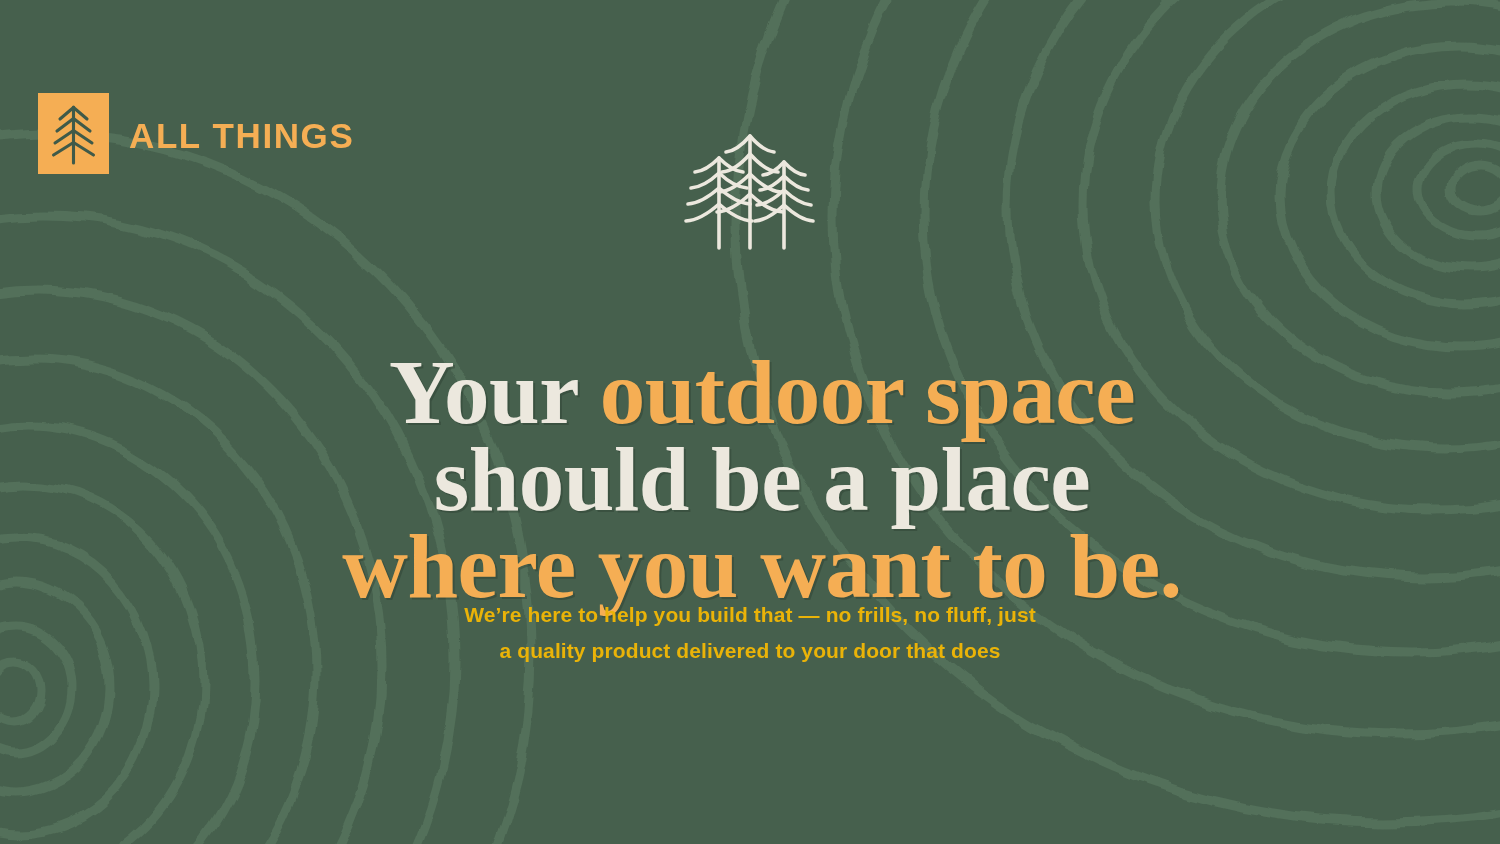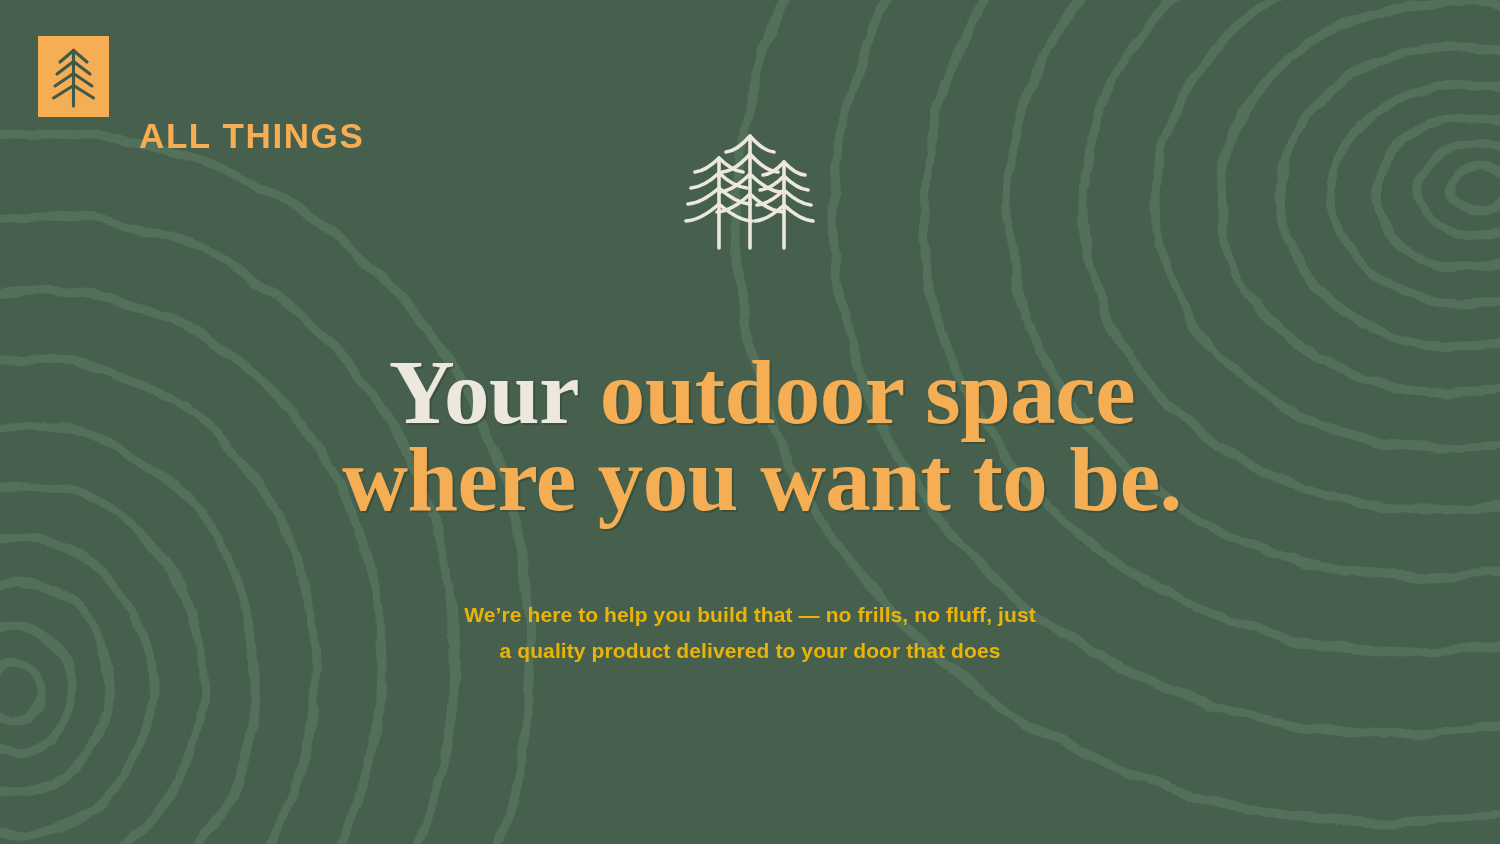--- a/index.html
+++ b/index.html
@@ -28,22 +28,22 @@
     height: 844px;
     pointer-events: none;
   }
 
   
   #logo-lockup {
     position: absolute;
     left: 38px;
     top: 36px;
     display: flex;
-    align-items: flex-start;
-    gap: 30px;
+    align-items: center;
+    gap: 20px;
   }
   #logo-mark {
     width: 71px;
     height: 81px;
     background: #f5ae54;
     display: block;
     flex: 0 0 auto;
   }
   #logo-wordmark {
     color: #f5ae54;
@@ -186,20 +186,21 @@
       <line x1="109" y1="34" x2="109" y2="120"></line>
       <path d="M88 47 Q98 46 109 34 Q120 46 130 47"></path>
       <path d="M85 62 Q96 61 109 48 Q122 61 133 62"></path>
       <path d="M82 77 Q94 76 109 62 Q124 76 136 77"></path>
       <path d="M80 93 Q93 92 109 77 Q125 92 138 93"></path>
     </g>
   </svg>
 
   <h1 id="headline">
     <span class="headline-line"><span>Your </span><span class="accent">outdoor space</span></span>
+    <span class="headline-line"><span>should be a place</span></span>
     <span class="headline-line"><span class="accent">where you want to be.</span></span>
   </h1>
 
   <p id="body-copy">
     <span class="body-line">We’re here to help you build that — no frills, no fluff, just</span>
     <span class="body-line">a quality product delivered to your door that does</span>
   </p>
 
 </div>
 

